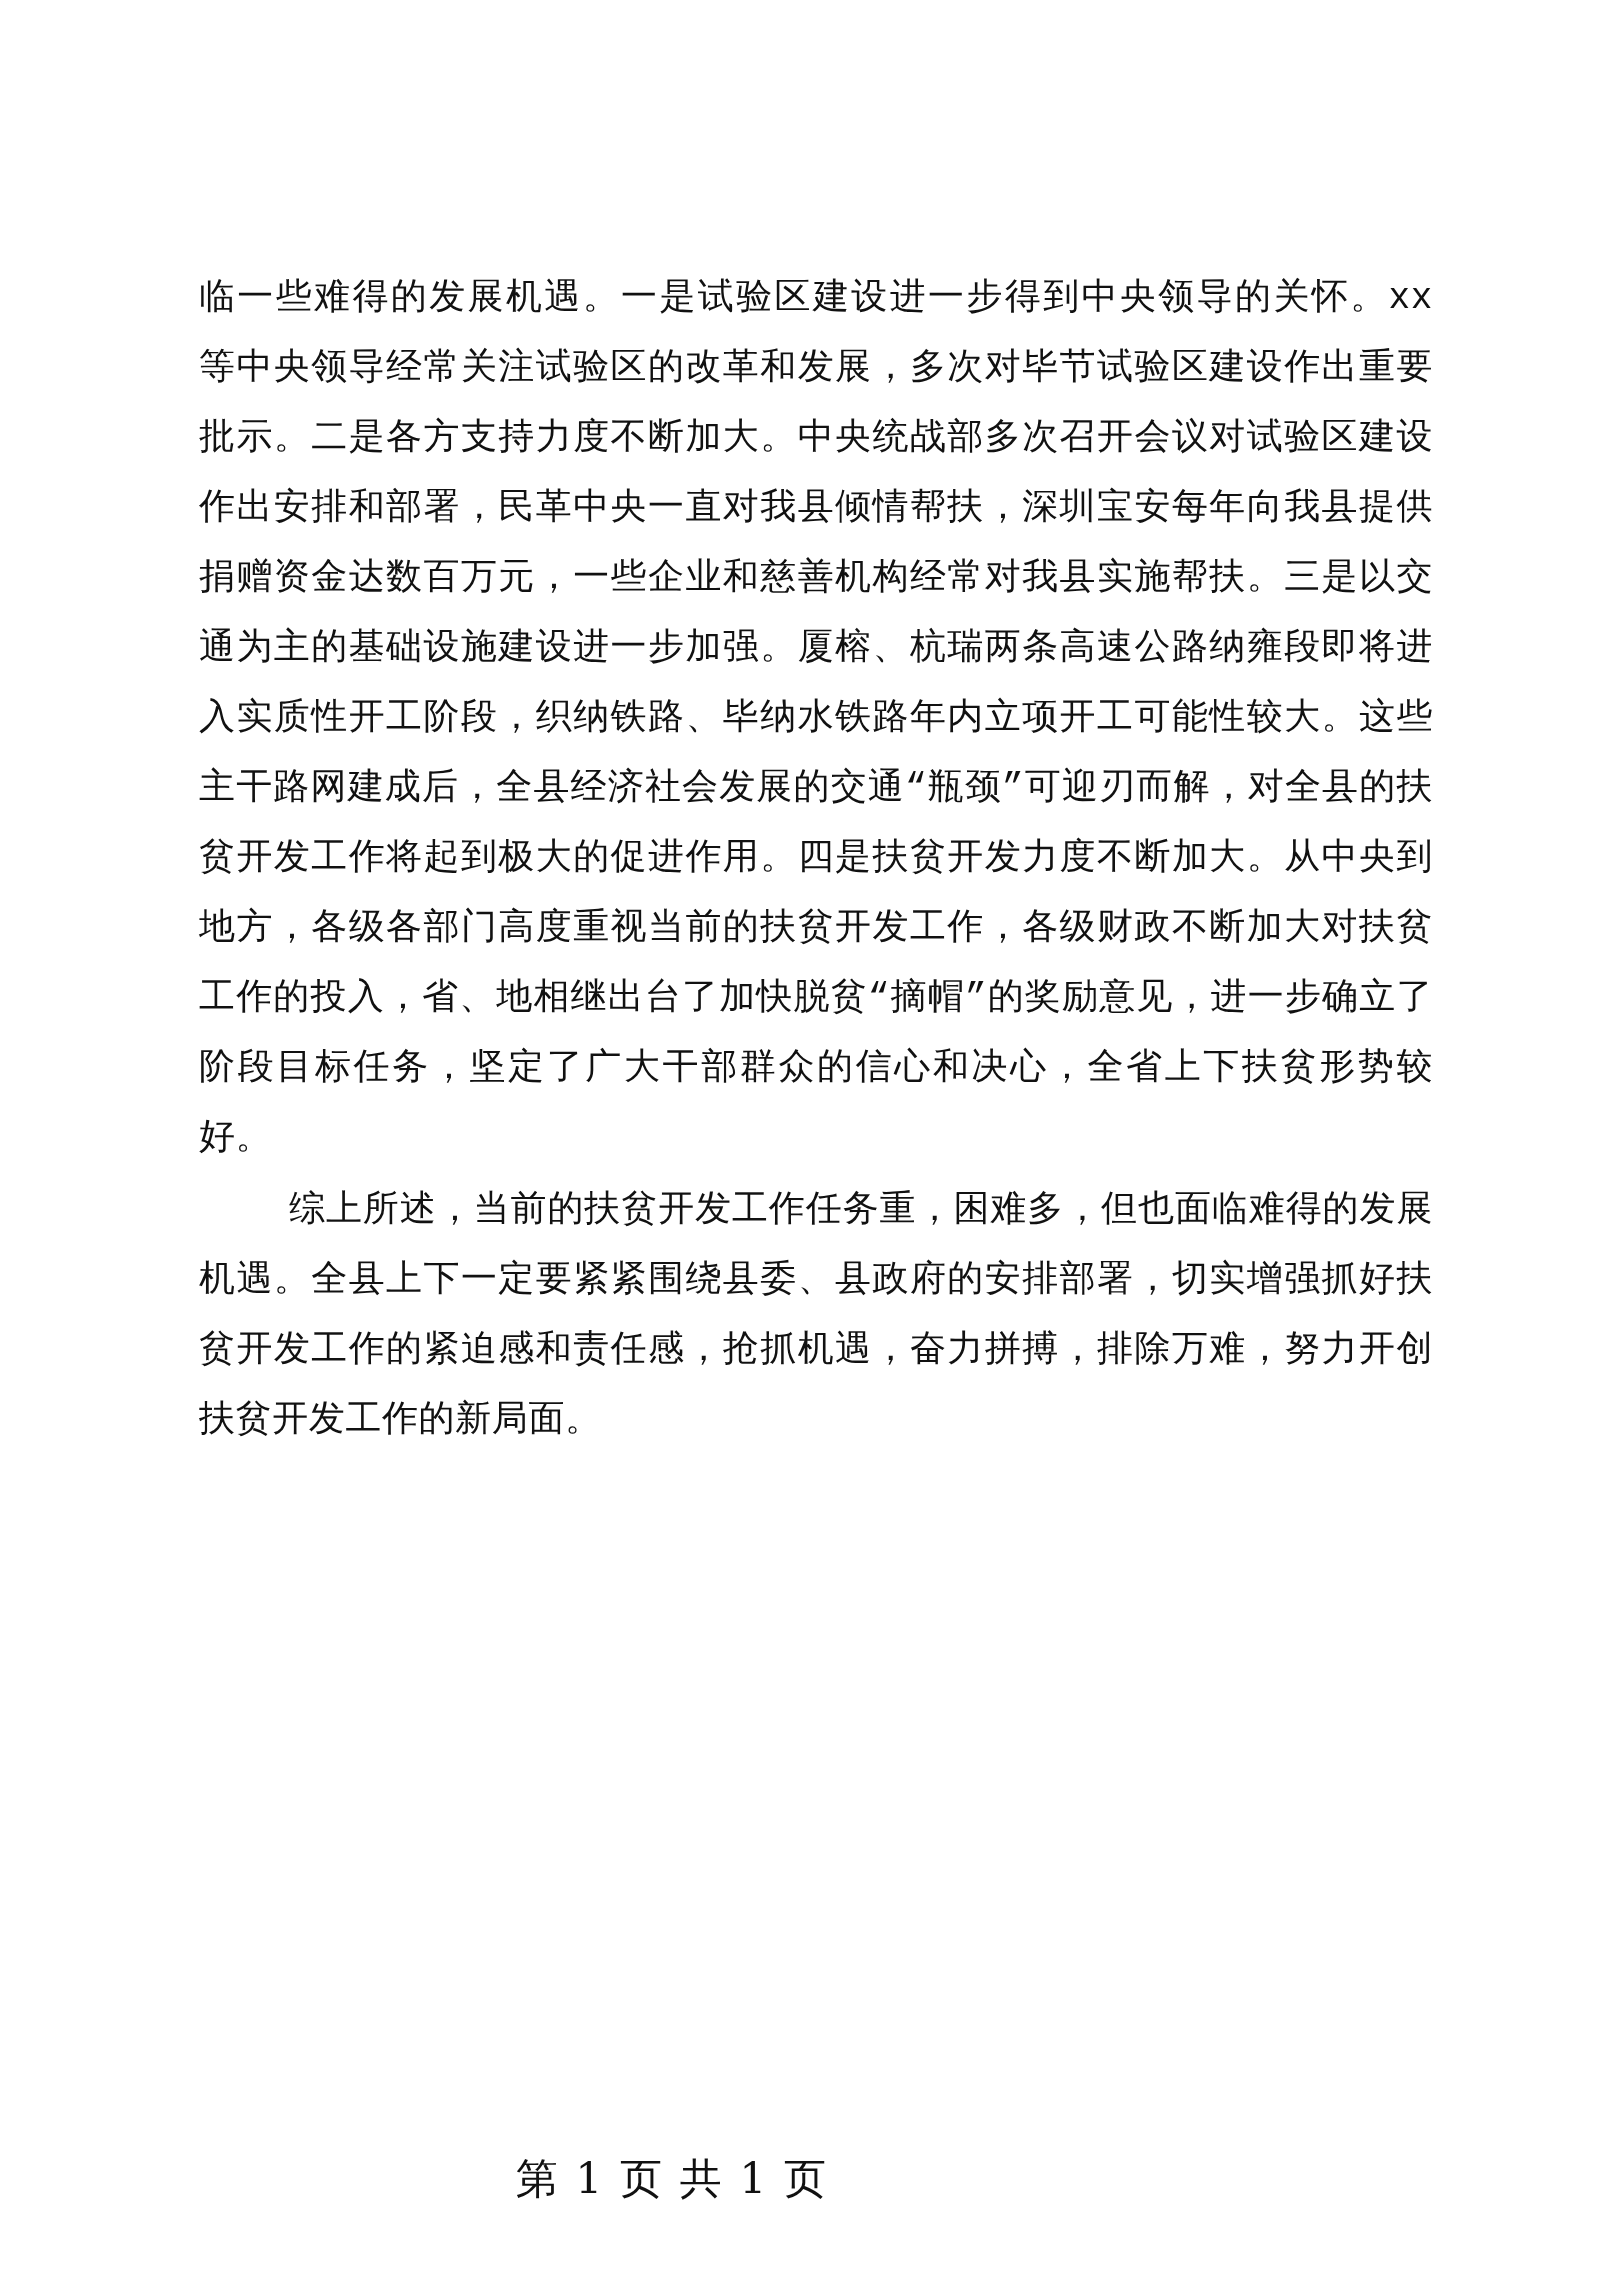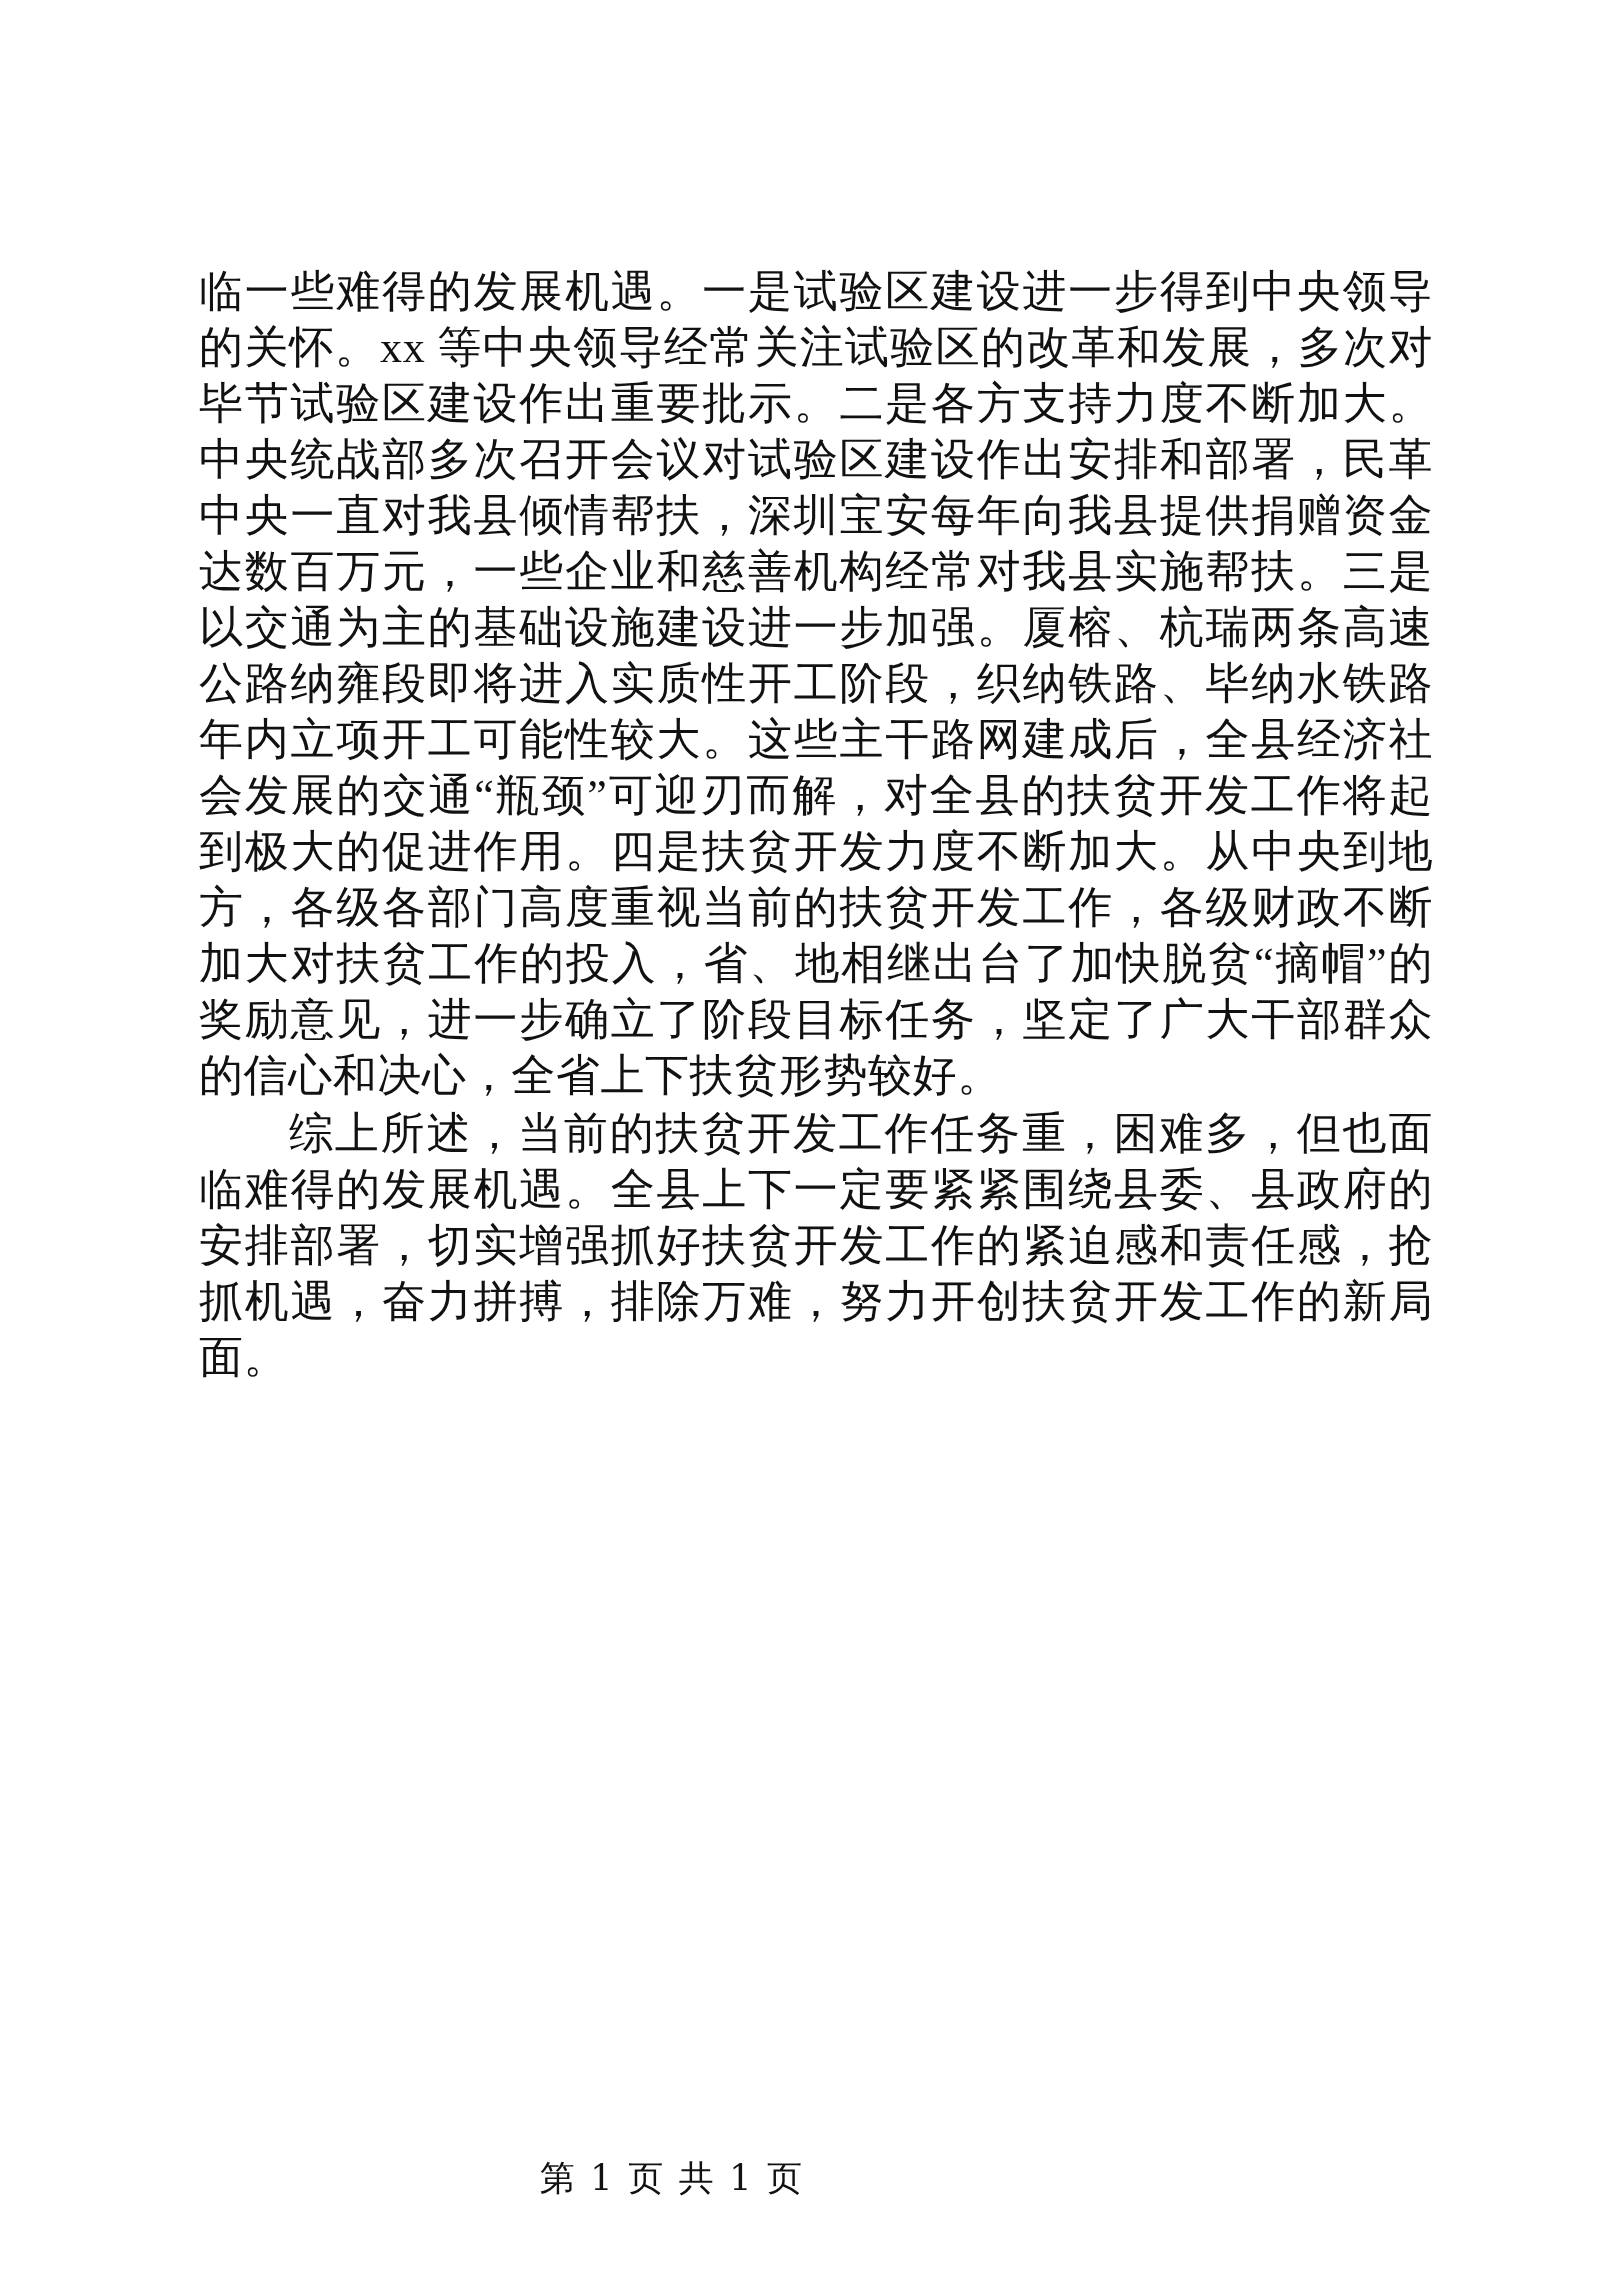--- a/index.html
+++ b/index.html
@@ -24,40 +24,40 @@
     background: #ffffff;
     box-sizing: border-box;
   }
   .doc-body {
     position: absolute;
     left: 199px;
     top: 264px;
     width: 1234px;
   }
   .para {
-    font-size: 44px;
-    line-height: 56px;
+    font-size: 36px;
+    line-height: 70px;
     letter-spacing: 0.6px;
     text-align: justify;
     text-justify: inter-ideograph;
     margin: 0 0 2.2px 0;
     color: #111111;
-    font-family: Liberation Serif, serif;
+    font-family: Liberation Mono, monospace;
     word-break: break-all;
   }
   .para.indent {
     text-indent: 90px;
   }
   .footer {
     position: absolute;
     left: 0;
     top: 2156px;
     width: 1344px;
     text-align: center;
-    font-size: 35px;
+    font-size: 42px;
     line-height: 45px;
     color: #111111;
     letter-spacing: 2.2px;
     font-family: "DejaVu Serif", "Liberation Serif", serif;
   }
 </style>
 </head>
 <body>
 
 <div class="page">

